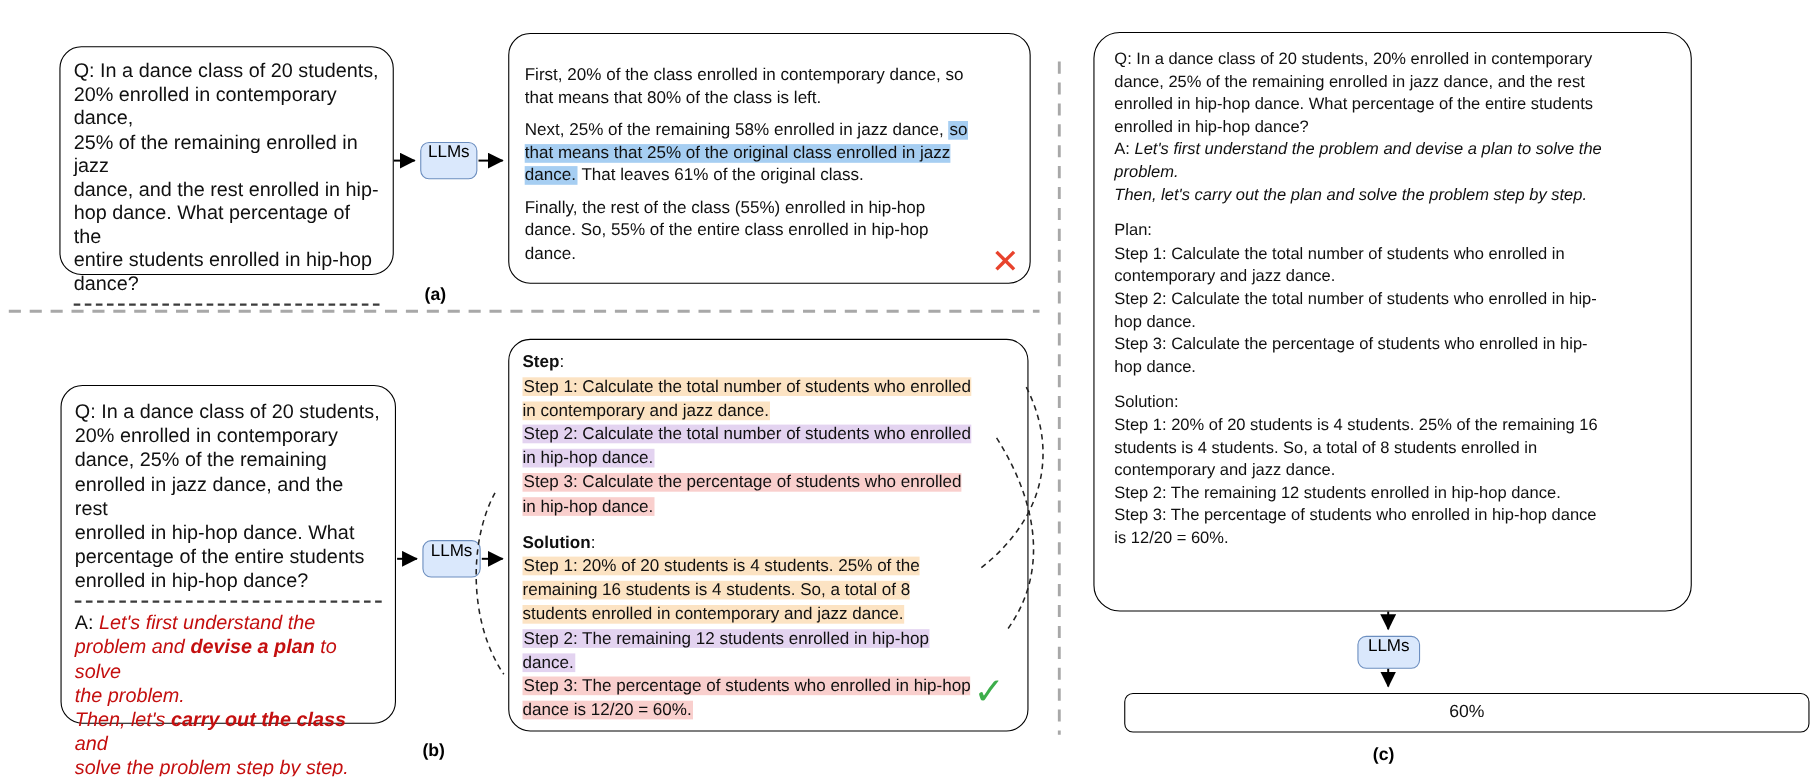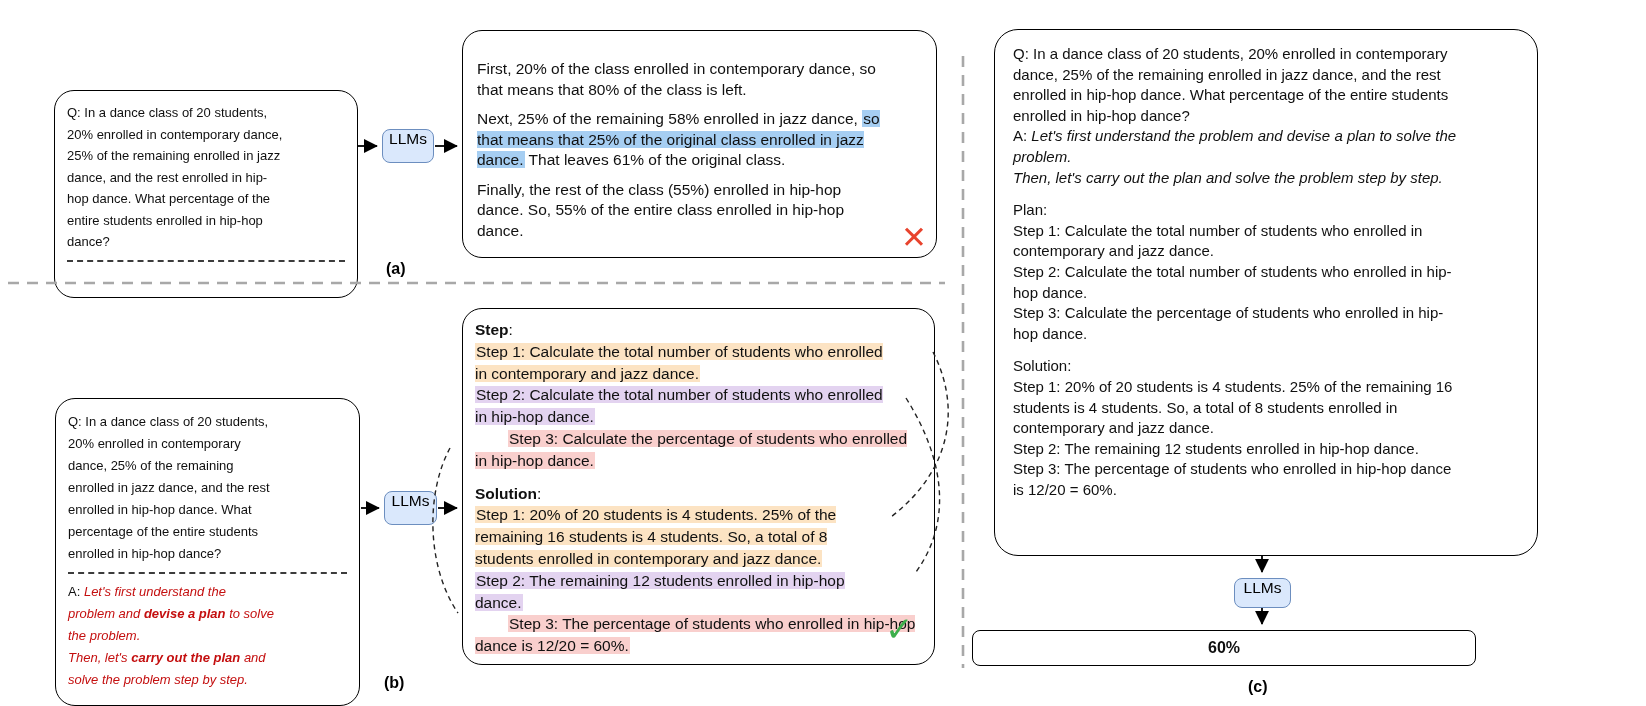--- a/index.html
+++ b/index.html
@@ -13,32 +13,32 @@
     --cross-red:#e8432d;
     --check-green:#3dae4b;
     --dash-gray:#a8a8a8;
   }
   *{box-sizing:border-box;margin:0;padding:0;}
   html,body{background:#ffffff;}
   body{font-family:"Liberation Sans","DejaVu Sans",sans-serif;color:#101010;}
   .canvas{position:relative;width:1646px;height:706px;background:#fff;overflow:hidden;}
   .rbox{position:absolute;border:1.6px solid #000;border-radius:20px;background:#fff;}
   .pre{white-space:pre-line;}
-  .prompt-text{font-size:13px;line-height:21.5px;margin-top:48px;}
+  .prompt-text{font-size:18px;line-height:21.5px;}
   .divider{border-top:2px dashed #3c3c3c;margin:7px 0 7px 0;}
   .red-it{color:var(--red-text);font-style:italic;}
   .bold{font-weight:bold;}
   .llm{position:absolute;background:var(--llm-fill);border:1.6px solid var(--llm-border);
        border-radius:8px;display:flex;align-items:flex-start;justify-content:center;
        font-size:15.5px;color:#000;}
   .hl{padding:0 1px;}
   .hl-blue{background:var(--hl-blue);}
   .hl-orange{background:var(--hl-orange);}
   .hl-purple{background:var(--hl-purple);}
-  .hl-pink{background:var(--hl-pink);margin-left:33px;}
+  .hl-pink{background:var(--hl-pink);}
   .panel-label{position:absolute;font-weight:bold;font-size:16px;color:#000;}
   .verdict{position:absolute;font-weight:900;line-height:1;}
   .verdict.x{color:var(--cross-red);font-size:31px;}
   .verdict.v{color:var(--check-green);font-size:34px;}
   svg.overlay{position:absolute;left:0;top:0;pointer-events:none;}
   .out-a{font-size:15.5px;line-height:20.5px;}
   .out-a .gap{height:9px;}
   .out-b{font-size:15.5px;line-height:21.8px;}
   .c-text{font-size:15px;line-height:20.6px;}
   .c-gap{height:12px;}
@@ -86,21 +86,21 @@
 20% enrolled in contemporary
 dance, 25% of the remaining
 enrolled in jazz dance, and the rest
 enrolled in hip-hop dance. What
 percentage of the entire students
 enrolled in hip-hop dance?</div>
     <div class="divider"></div>
     <div class="pre"><span>A: </span><span class="red-it">Let's first understand the
 problem and </span><span class="red-it bold">devise a plan</span><span class="red-it"> to solve
 the problem.
-Then, let's </span><span class="red-it bold">carry out the plan</span><span class="red-it"> and
+Then, let's </span><span class="red-it bold">carry out the class</span><span class="red-it"> and
 solve the problem step by step.</span></div>
   </div>
 
   <div class="llm" style="left:384px;top:491px;width:53px;height:34px;">
     <span>LLMs</span>
   </div>
 
   <div class="rbox out-b" style="left:462px;top:308px;width:473px;height:357px;padding:10px 12px;">
     <div><span class="bold">Step</span><span>:</span></div>
     <div class="pre"><span class="hl hl-orange">Step 1: Calculate the total number of students who enrolled
@@ -146,21 +146,21 @@
 contemporary and jazz dance.
 Step 2: The remaining 12 students enrolled in hip-hop dance.
 Step 3: The percentage of students who enrolled in hip-hop dance
 is 12/20 = 60%.</div>
   </div>
 
   <div class="llm" style="left:1234px;top:578px;width:57px;height:30px;">
     <span>LLMs</span>
   </div>
 
-  <div class="result-box" style="left:972px;top:630px;width:504px;height:36px;font-weight:bold;">
+  <div class="result-box" style="left:1022px;top:630px;width:623px;height:36px;">
     <span>60%</span>
   </div>
 
   <div class="panel-label" style="left:1248px;top:678px;">(c)</div>
 
   <svg class="overlay" width="1646" height="706" viewBox="0 0 1646 706">
     <defs>
       <marker id="ah" markerWidth="10" markerHeight="10" refX="7.5" refY="4" orient="auto">
         <path d="M0,0 L8,4 L0,8 Z" fill="#000"></path>
       </marker>

